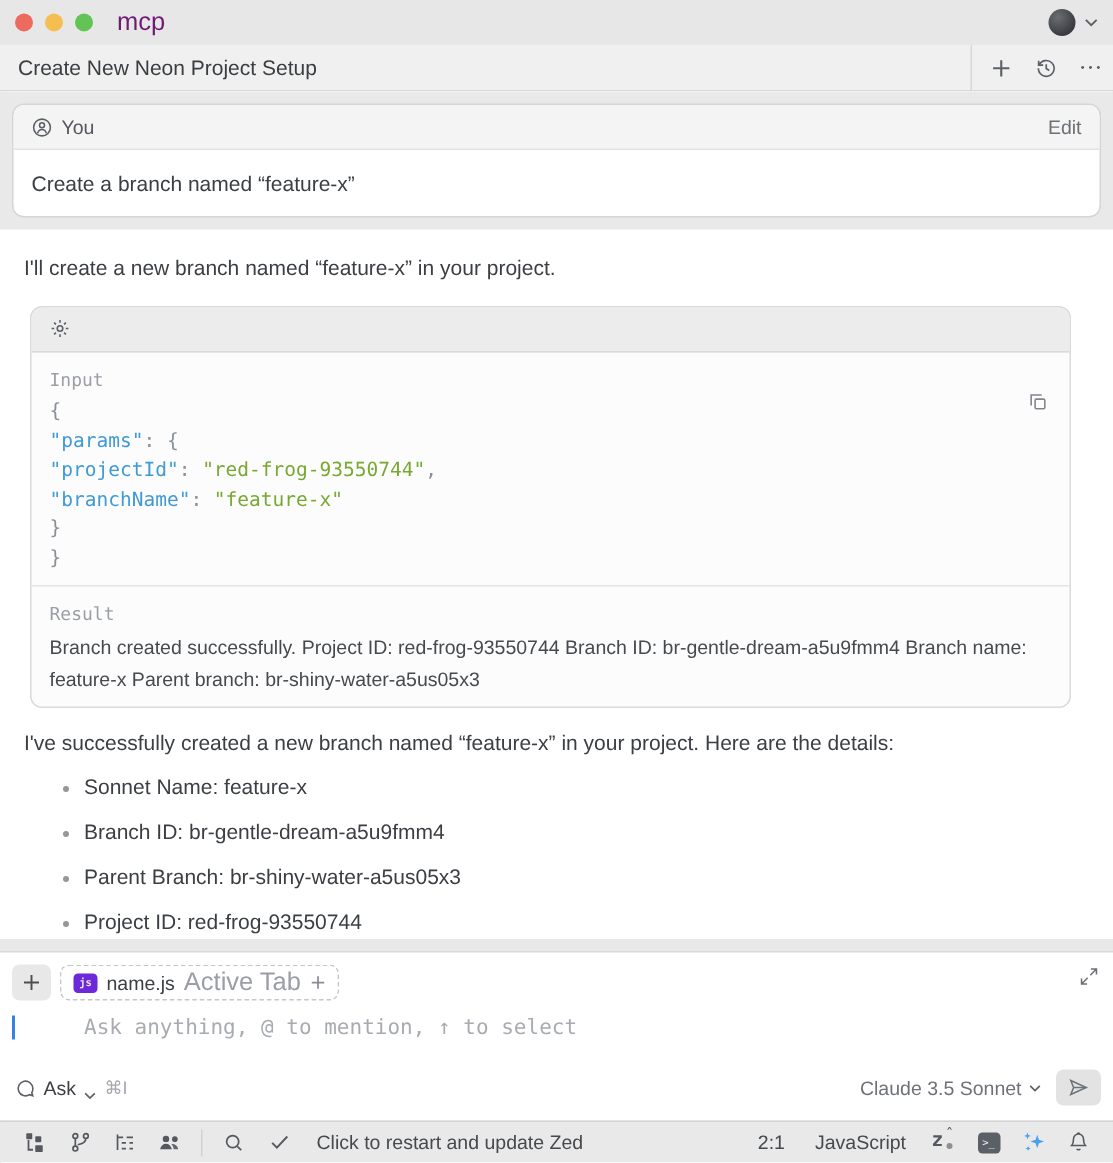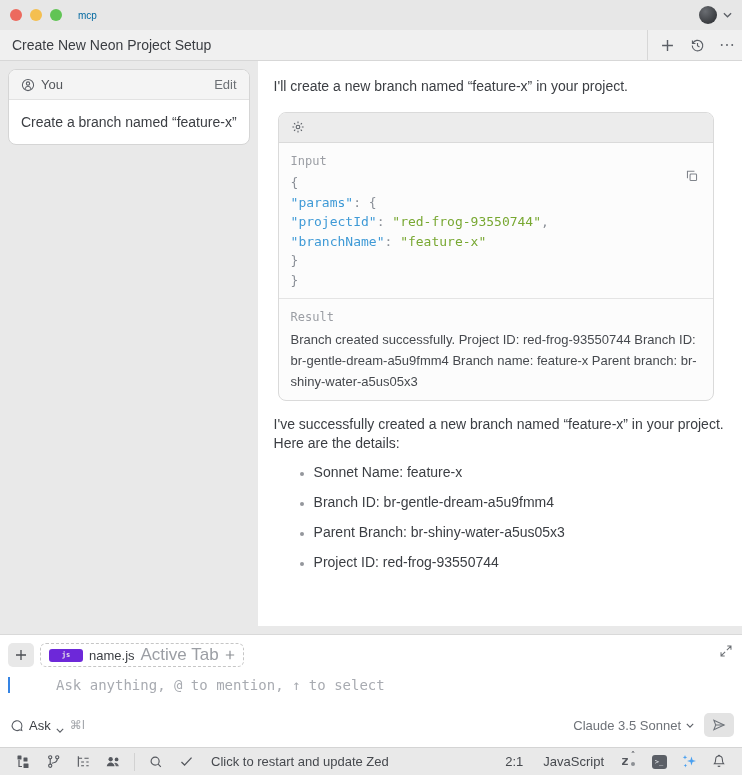--- a/index.html
+++ b/index.html
@@ -12,33 +12,33 @@
   }
   .mono { font-family:"DejaVu Sans Mono", monospace; }
   svg { display:block; }
   .icon { color:#5b5f66; flex:none; }
 
   
   .titlebar { height:30px; flex:none; background:#e7e7e7; display:flex; align-items:center; padding:0 10px; }
   .traffic { display:flex; gap:8px; margin-right:16px; }
   .light { width:12px; height:12px; border-radius:50%; }
   .light.red{ background:#ec6a5e; } .light.yellow{ background:#f4bf50; } .light.green{ background:#61c455; }
-  .titlebar-title { font-size:10px; color:#0369a1; }
+  .titlebar-title { font-size:17px; color:#701a75; }
   .titlebar-right { margin-left:auto; display:flex; align-items:center; gap:6px; }
   .avatar { width:18px; height:18px; border-radius:50%; background:radial-gradient(circle at 35% 30%, #6a6d72, #3a3c40 70%); }
 
   
   .panel-header { height:31px; flex:none; background:#f0f0f0; border-bottom:1px solid #d7d7d7; display:flex; align-items:center; padding:0 0 0 12px; }
   .panel-title { font-size:14px; color:#3a3d42; }
   .panel-header-right { margin-left:auto; display:flex; align-items:center; height:100%; }
   .vdiv { width:1px; height:100%; background:#d7d7d7; margin-right:4px; }
   .hbtn { width:30px; height:100%; display:flex; align-items:center; justify-content:center; cursor:pointer; }
 
   
-  .messages { flex:1 1 auto; background:#ffffff; overflow:hidden; display:flex; flex-direction:row; }
+  .messages { flex:1 1 auto; background:#ffffff; overflow:hidden; display:flex; flex-direction:column; }
   .user-band { background:#e9e9e9; padding:8px; flex:none; }
   .user-card { background:#ffffff; border:1px solid #d5d5d5; border-radius:8px; overflow:hidden; }
   .user-card-header { height:30px; background:#f4f4f4; border-bottom:1px solid #e2e2e2; display:flex; align-items:center; padding:0 12px; gap:6px; }
   .user-card-header .who { font-size:13px; color:#53565b; }
   .edit-link { margin-left:auto; font-size:13px; color:#6c7075; cursor:pointer; }
   .user-card-body { padding:14px 12px; font-size:14px; color:#3b3e43; }
 
   .convo { padding:12px 16px 0 16px; font-size:14px; line-height:1.35; }
   .para { margin:4px 0 0 0; }
 
@@ -60,21 +60,21 @@
   ul.details li { margin:0 0 11px 0; font-size:14px; color:#3b3e43; }
   ul.details li::marker { color:#94979c; font-size:12px; }
 
   .gap-strip { flex:none; height:8px; background:#e9e9e9; }
 
   
   .composer { flex:none; height:113px; background:#ffffff; border-top:1px solid #d9d9d9; display:flex; flex-direction:column; padding:8px; }
   .chips-row { display:flex; align-items:flex-start; gap:6px; }
   .add-context-btn { width:26px; height:24px; border-radius:5px; background:#e8e8e8; display:flex; align-items:center; justify-content:center; color:#4b4e53; cursor:pointer; }
   .context-chip { height:24px; border:1px dashed #c6c6c6; border-radius:6px; display:flex; align-items:center; gap:6px; padding:0 8px; cursor:pointer; }
-  .js-icon { width:34px; height:13px; background:#6d28d9; border-radius:3px; color:#e9e9e9; font-size:7px; font-weight:bold; display:flex; align-items:center; justify-content:center; font-family:"DejaVu Sans Mono",monospace; }
+  .js-icon { width:16px; height:13px; background:#6d28d9; border-radius:3px; color:#e9e9e9; font-size:7px; font-weight:bold; display:flex; align-items:center; justify-content:center; font-family:"DejaVu Sans Mono",monospace; }
   .chip-file { font-size:13px; color:#3b3e43; }
   .chip-badge { font-size:17px; color:#9b9ea4; }
   .chip-plus { color:#8a8d92; }
   .expand-btn { margin-left:auto; color:#6c7075; cursor:pointer; padding:2px; }
   .prompt-row { flex:1; display:flex; align-items:flex-start; padding:10px 0 0 0; }
   .caret { width:2px; height:16px; background:#3584e4; flex:none; }
   .placeholder { font-size:14px; color:#a8abb1; margin-left:1px;padding-left:45px; }
   .composer-bottom { flex:none; display:flex; align-items:center; gap:6px; padding:0 0 2px 2px; }
   .mode-btn { display:flex; align-items:flex-end; gap:5px; cursor:pointer; }
   .mode-label { font-size:13px; color:#3b3e43; }

